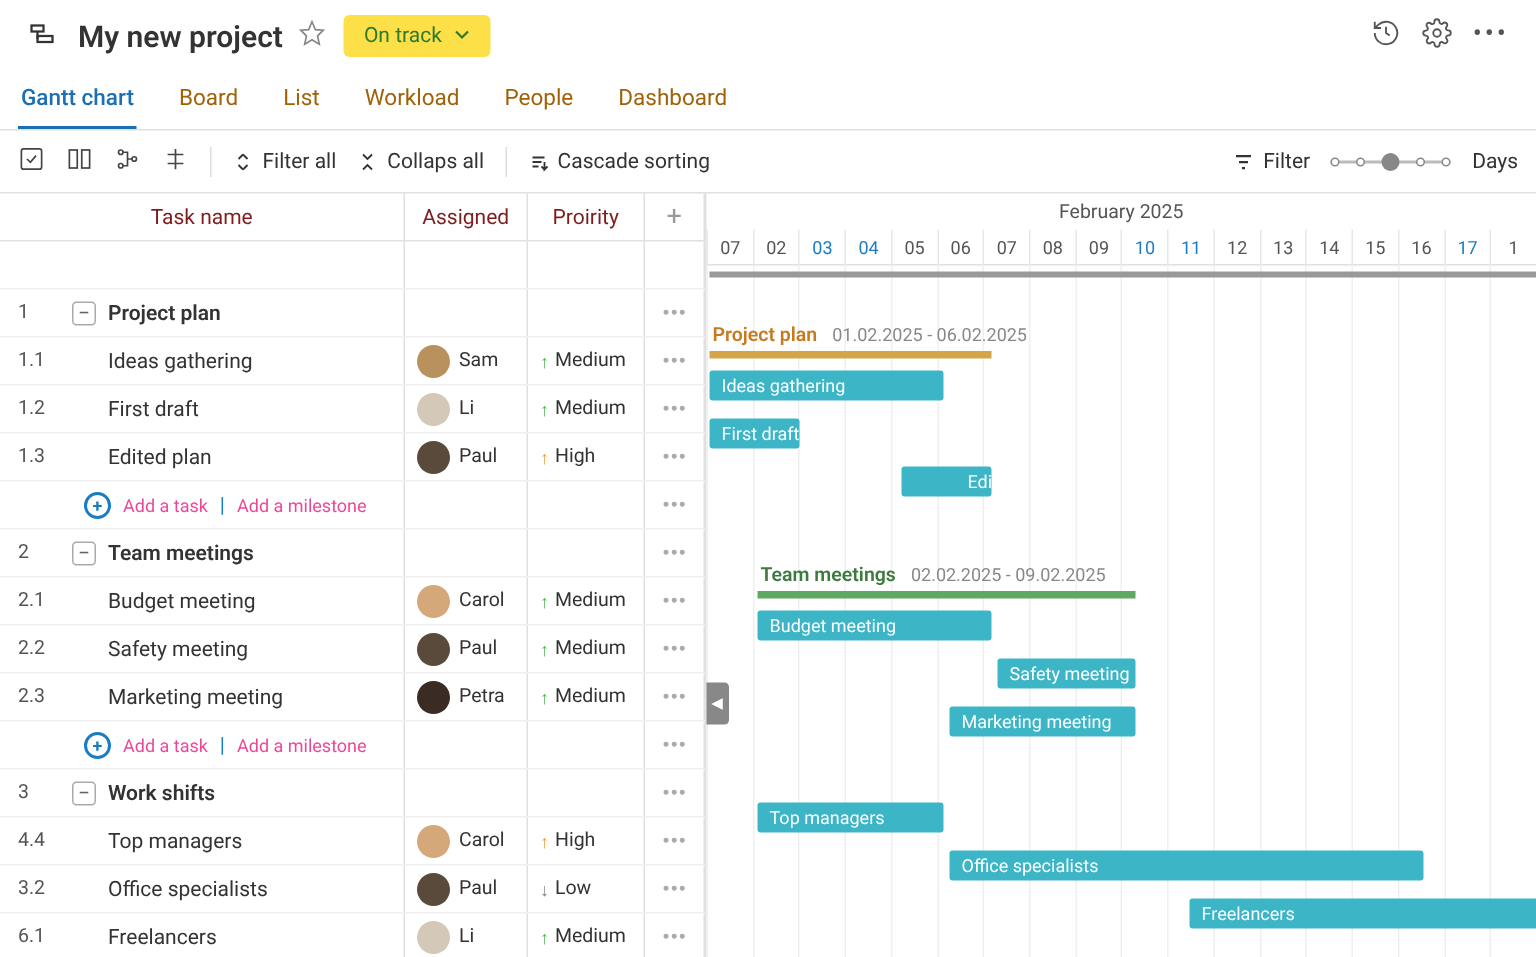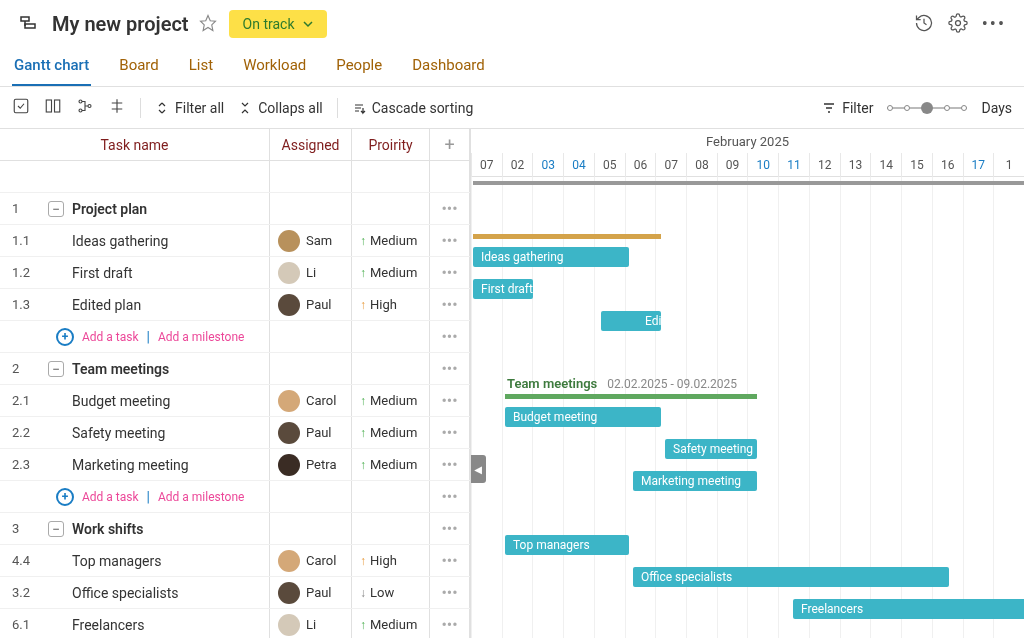--- a/index.html
+++ b/index.html
@@ -443,20 +443,21 @@
           <div class="vline"></div>
           <div class="vline"></div>
           <div class="vline"></div>
         </div>
       <div class="collapse-handle">◀</div>
     <div class="timeline-row">
           <div class="rule-bar"></div>
         </div>
         <div class="timeline-row">
           <div class="group-bracket orange" style="left: 2px; width: 188px;"></div>
+          <div class="group-label orange" style="left: 4px;"><span>Project plan</span><span class="group-dates">01.02.2025 - 06.02.2025</span></div>
         </div>
         <div class="timeline-row">
           <div class="bar teal" style="left: 2px; width: 156px;">Ideas gathering</div>
         </div>
         <div class="timeline-row">
           <div class="bar teal" style="left: 2px; width: 60px;">First draft</div>
         </div>
         <div class="timeline-row">
           <div class="bar teal" style="left: 130px; width: 60px; padding-left: 44px;">Edited ...</div>
         </div>

